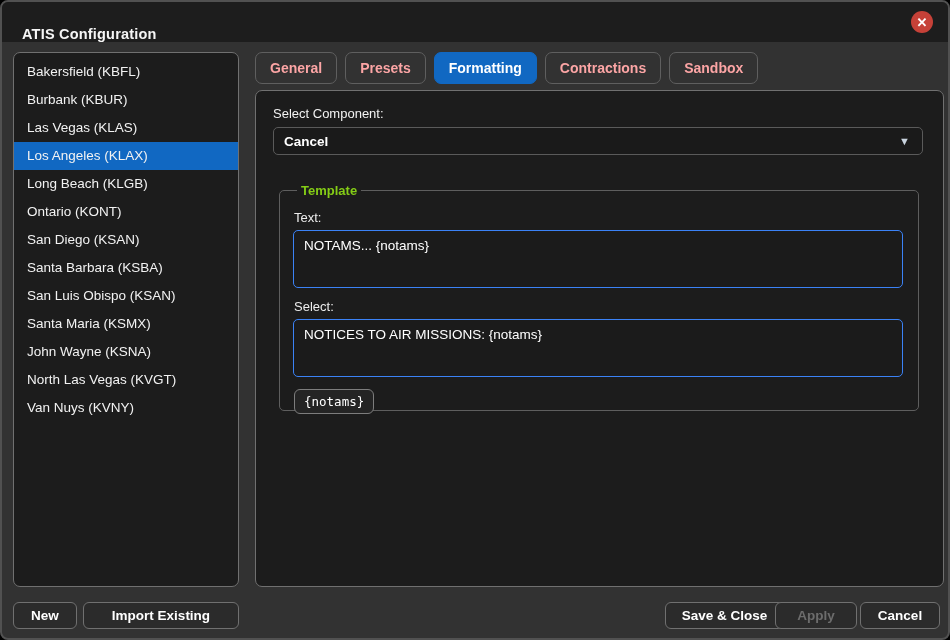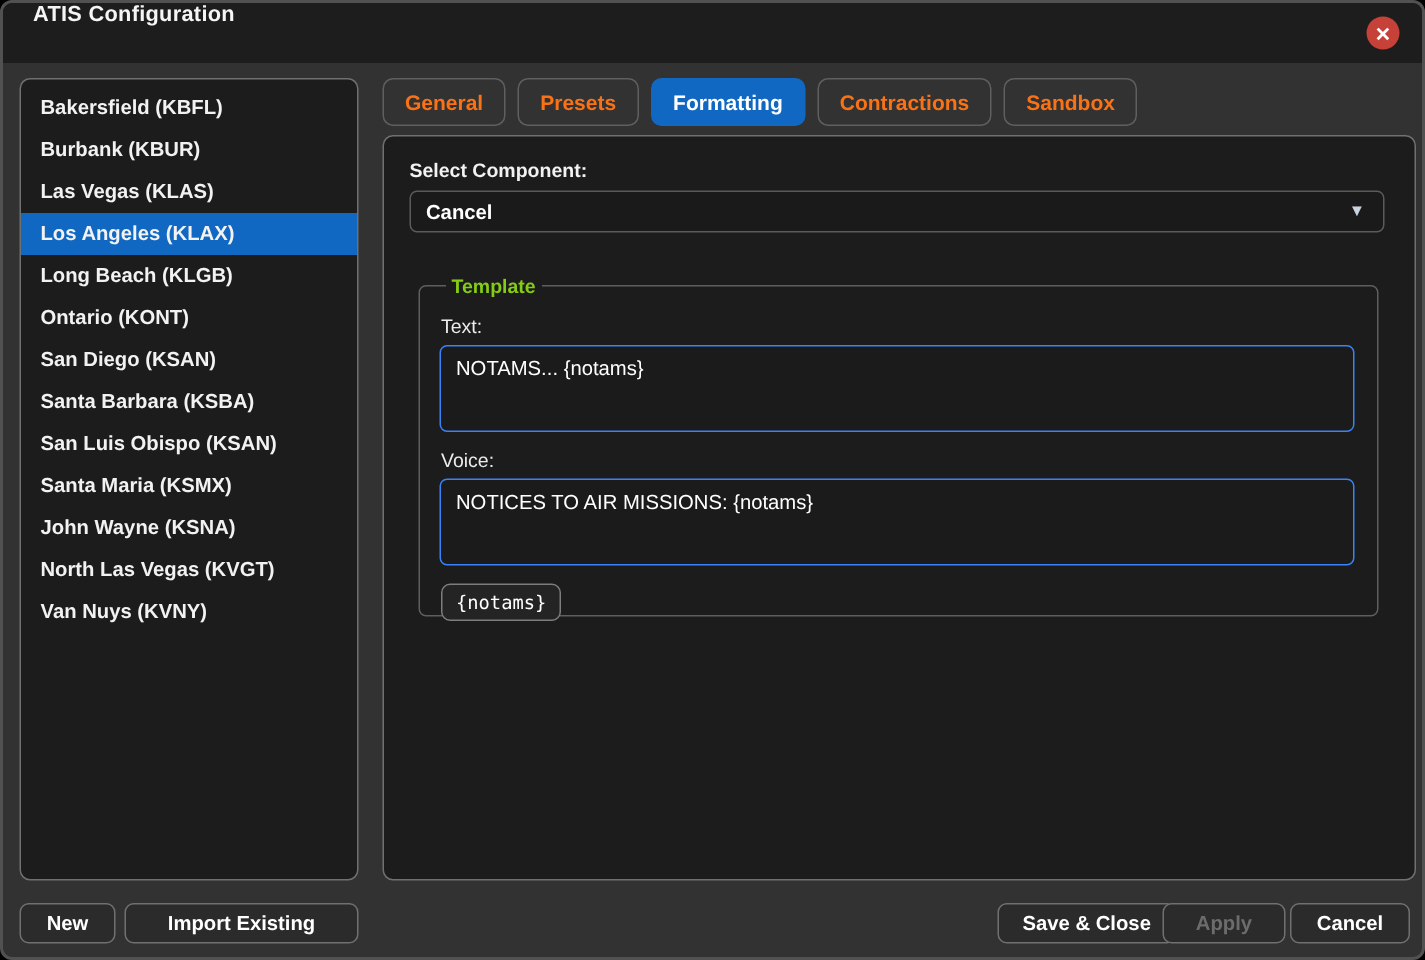--- a/index.html
+++ b/index.html
@@ -8,64 +8,64 @@
 
   .window {
     position: absolute; left:0; top:0; width:950px; height:640px;
     background:#323232; border:2px solid #515151; border-radius:8px;
     overflow:hidden;
   }
 
   
   .titlebar {
     position:absolute; left:0; top:0; right:0; height:40px;
-    background:#1d1d1d; display:flex; align-items:flex-start;
+    background:#1d1d1d; display:flex; align-items:flex-end;
   }
   .titlebar .title {
     color:#f5f5f5; font-size:14.5px; font-weight:700; letter-spacing:.2px;
     padding-left:20px;
   }
   .close-btn {
     position:absolute; right:15px; top:9px; width:22px; height:22px;
     background:#c64138; border-radius:50%; display:flex; align-items:center;
     justify-content:center; cursor:pointer; border:none;
   }
   .close-btn span { color:#fff; font-size:13px; font-weight:700; line-height:1; }
 
   
   .airport-list {
     position:absolute; left:11px; top:50px; width:226px; height:535px;
     background:#1c1c1c; border:1px solid #707070; border-radius:7px;
     list-style:none; padding-top:5px; overflow:hidden;
   }
   .airport-list li {
     height:28px; line-height:28px; padding:0 13px;
-    color:#f2f2f2; font-size:13.5px; font-weight:700; cursor:pointer;
+    color:#f2f2f2; font-size:13.5px; font-weight:400; cursor:pointer;
     white-space:nowrap;
   }
   .airport-list li.selected { background:#1168c2; }
 
   
   .tabs { position:absolute; left:253px; top:50px; display:flex; gap:8px; }
   .tab {
     height:32px; padding:0 14px; display:flex; align-items:center;
     background:transparent; border:1px solid #5f5f5f; border-radius:7px;
-    color:#f97316; font-size:14px; font-weight:700; cursor:pointer;
+    color:#fca5a5; font-size:14px; font-weight:700; cursor:pointer;
     font-family:"Liberation Sans", sans-serif;
   }
   .tab.active { background:#1168c2; border-color:#1168c2; color:#fff; }
 
   
   .panel {
     position:absolute; left:253px; top:88px; width:689px; height:497px;
     background:#1c1c1c; border:1px solid #707070; border-radius:7px;
     padding:15px 20px 0 17px;
   }
   .field-label {
-    color:#f2f2f2; font-size:13px; font-weight:700; margin-bottom:6px;
+    color:#f2f2f2; font-size:13px; font-weight:400; margin-bottom:6px;
   }
   .dropdown {
     width:650px; height:28px; background:#1a1a1a; border:1px solid #5a5a5a;
     border-radius:5px; display:flex; align-items:center; cursor:pointer;
   }
   .dropdown .value { color:#fff; font-size:13.5px; font-weight:700; padding-left:10px; flex:1; }
   .dropdown .arrow { color:#c9d4df; font-size:11px; padding-right:12px; }
 
   
   fieldset.template {
@@ -147,21 +147,21 @@
       <div class="value">Cancel</div>
       <div class="arrow">▼</div>
     </div>
 
     <fieldset class="template">
       <legend>Template</legend>
 
       <div class="sub-label">Text:</div>
       <textarea class="tmpl-textarea" spellcheck="false" style="">NOTAMS... {notams}</textarea>
 
-      <div class="sub-label" style="margin-top:11px;">Voice:</div>
+      <div class="sub-label" style="margin-top:11px;">Select:</div>
       <textarea class="tmpl-textarea" spellcheck="false" style="">NOTICES TO AIR MISSIONS: {notams}</textarea>
 
       <button class="var-chip">{notams}</button>
     </fieldset>
   </div>
 
   <button class="footer-btn" id="btn-new">New</button>
   <button class="footer-btn" id="btn-import">Import Existing</button>
   <button class="footer-btn" id="btn-save">Save &amp; Close</button>
   <button class="footer-btn disabled" id="btn-apply">Apply</button>

